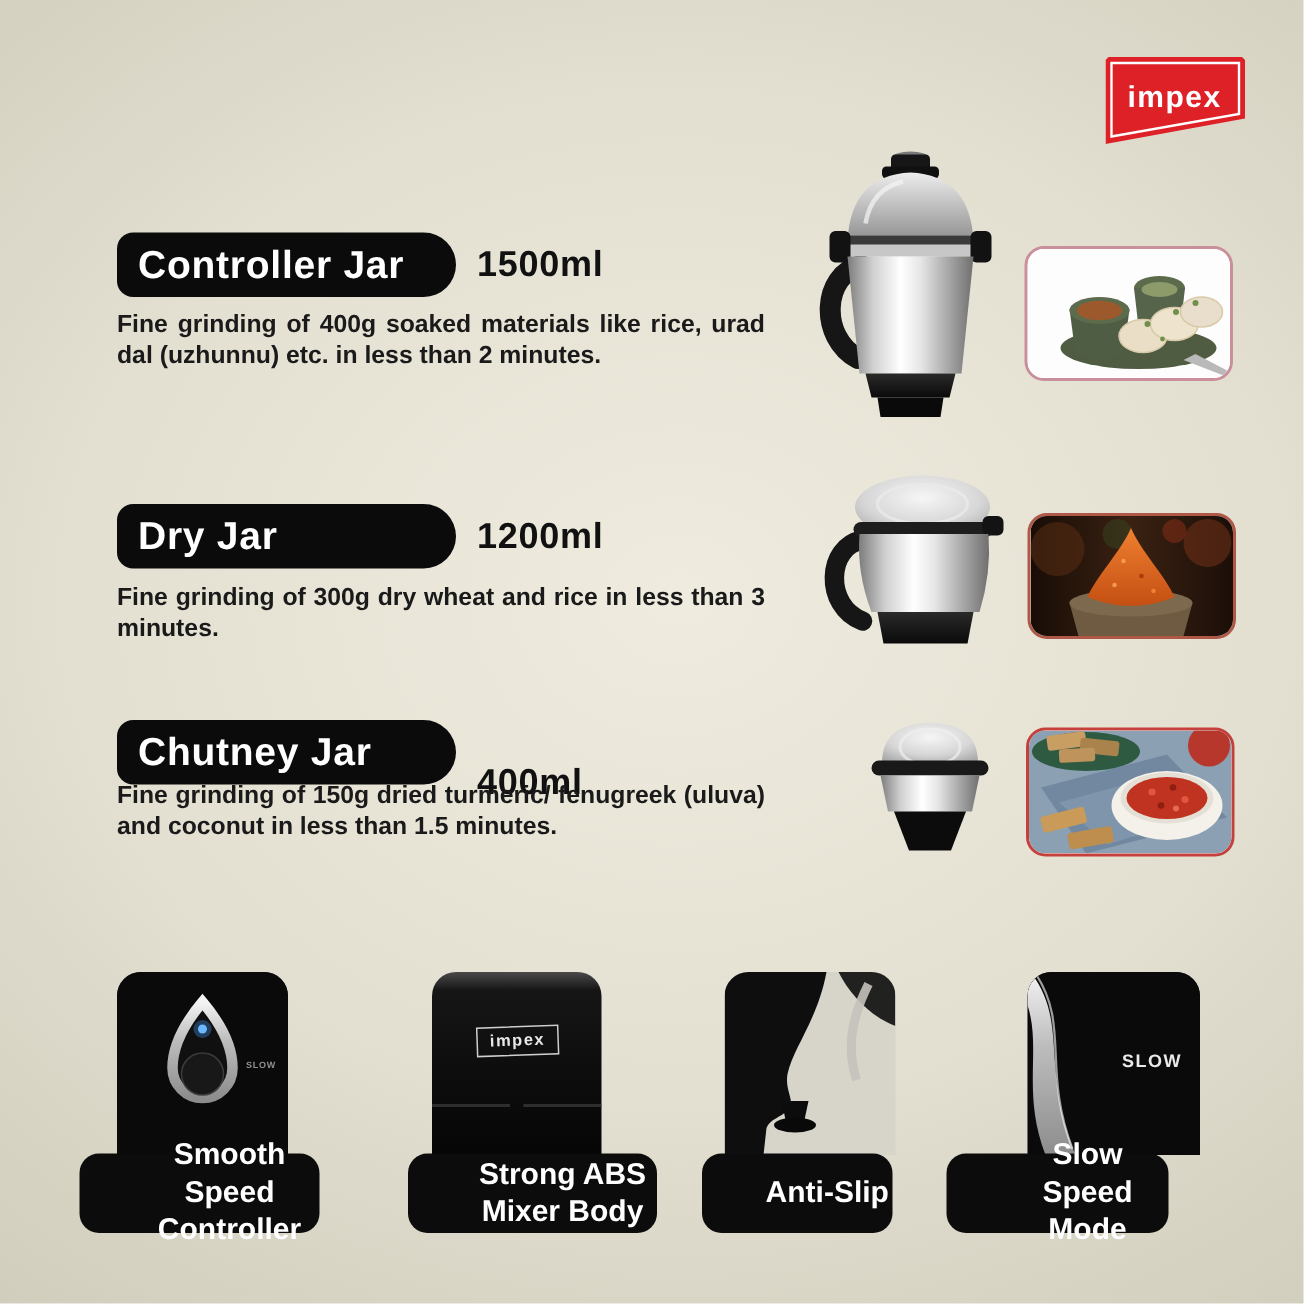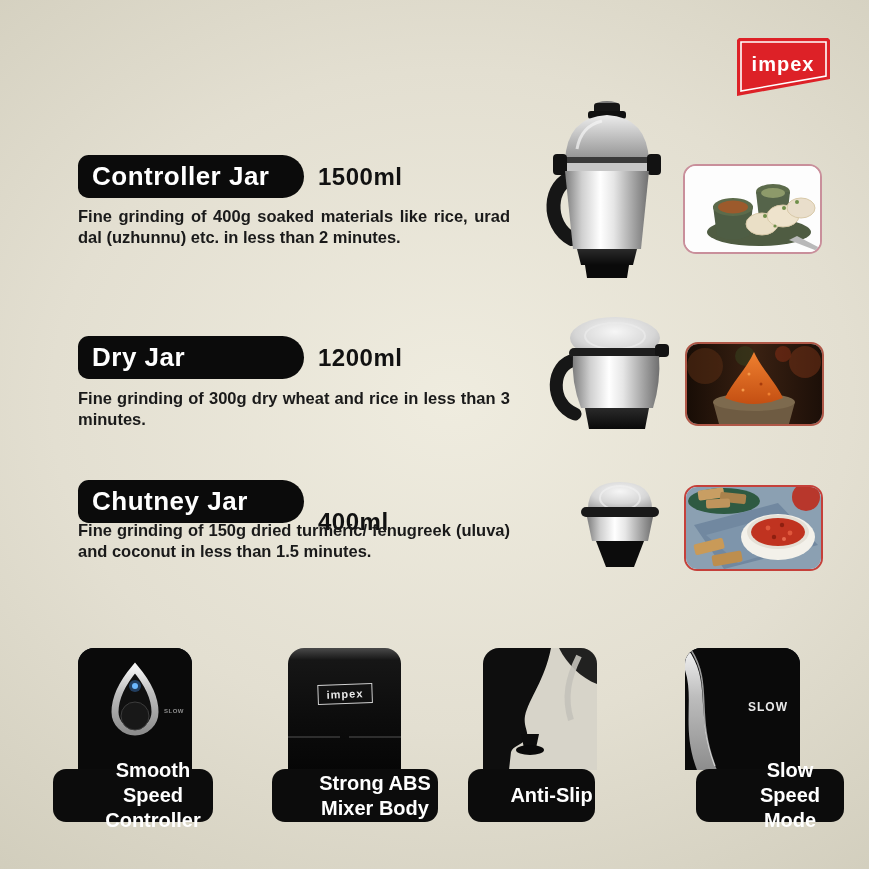--- a/index.html
+++ b/index.html
@@ -284,16 +284,16 @@
 </div>
 
 <div class="abs tile-img" style="left:685px;width:115px">
   <svg width="115" height="122" viewBox="0 0 115 122">
     <rect width="115" height="122" fill="#0a0a0a"></rect>
     <path d="M2 0 C 28 34, 8 64, 32 122 L12 122 C -8 70, 18 38, -12 0 Z" fill="url(#silverX)"></path>
     <path d="M6 2 C 28 36, 10 66, 30 118" stroke="#ffffff" stroke-width="1.5" fill="none" opacity=".6"></path>
   </svg>
   <span class="ann-big">SLOW</span>
 </div>
-<div class="abs tile-label" style="left:696px;width:148px">
+<div class="abs tile-label" style="left:631px;width:148px">
   <span>Slow Speed</span>
   <span>Mode</span>
 </div>
 
 </body></html>

